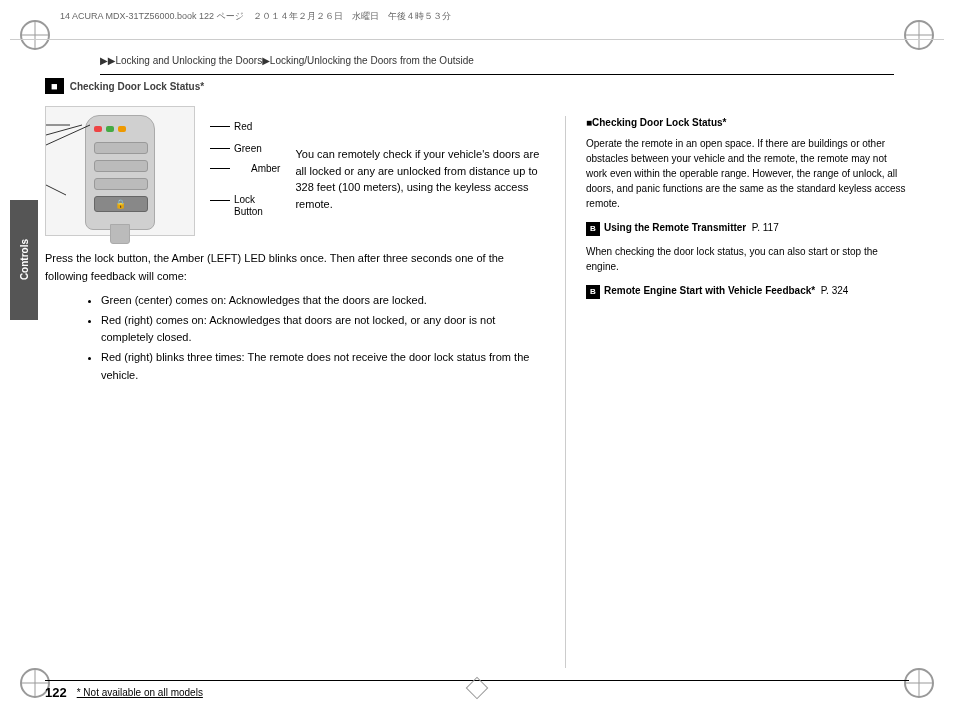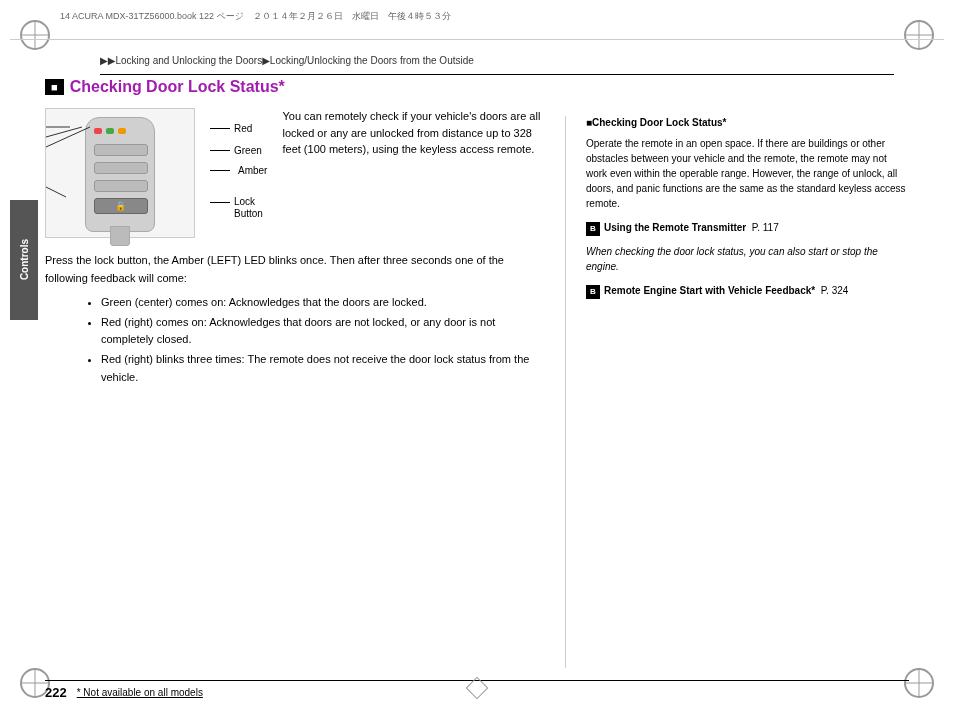--- a/index.html
+++ b/index.html
@@ -132,23 +132,23 @@
     }
     .section-heading-box {
       background: #000;
       color: #fff;
       font-size: 11px;
       font-weight: bold;
       padding: 2px 6px;
       margin-right: 6px;
     }
     .section-heading-title {
-      font-size: 16px;
-      font-weight: bold;
-      color: #a21caf;
+      font-size: 10px;
+      font-weight: bold;
+      color: #404040;
     }
 
     
     .key-diagram {
       display: flex;
       gap: 15px;
       margin-bottom: 14px;
     }
     .key-image {
       width: 150px;
@@ -157,20 +157,21 @@
       background: #f5f5f5;
       position: relative;
       flex-shrink: 0;
     }
 
     
     .key-description {
       font-size: 11px;
       line-height: 1.5;
       flex: 1;
+      margin-top: 40px;
     }
 
     
     .body-text {
       font-size: 11px;
       line-height: 1.6;
       color: #000;
       margin-bottom: 7px;
     }
 
@@ -323,21 +324,21 @@
 
       <div style="display:flex; flex-direction:column; padding-top:12px; gap:2px; font-size:10px;">
         <div style="display:flex; align-items:center; height:16px; gap:4px;">
           <div style="width:20px; height:1px; background:#000;"></div>
           <span>Red</span>
         </div>
         <div style="display:flex; align-items:center; height:16px; gap:4px; margin-top:4px;">
           <div style="width:20px; height:1px; background:#000;"></div>
           <span>Green</span>
         </div>
-        <div style="display:flex; align-items:center; height:16px; gap:8px; margin-top:2px;">
+        <div style="display:flex; align-items:center; height:16px; gap:21px; margin-top:2px;">
           <div style="width:20px; height:1px; background:#000;"></div>
           <span>Amber</span>
         </div>
         <div style="display:flex; align-items:flex-start; height:28px; gap:4px; margin-top:16px;">
           <div style="width:20px; height:1px; background:#000; margin-top:6px;"></div>
           <span style="line-height:1.2;">Lock<br>Button</span>
         </div>
       </div>
 
       <div class="key-description">You can remotely check if your vehicle's doors are all locked or any are unlocked from distance up to 328 feet (100 meters), using the keyless access remote.</div>
@@ -362,34 +363,34 @@
     <div class="ref-link">
       <div class="ref-icon">
         <span>B</span>
       </div>
       <div class="ref-text">
         <strong>Using the Remote Transmitter</strong>
         &nbsp;<span>P. 117</span>
       </div>
     </div>
 
-    <p class="right-body" style="margin-top:8px;font-style:italic;">When checking the door lock status, you can also start or stop the engine.</p>
+    <p class="right-body" style="margin-top:8px;">When checking the door lock status, you can also start or stop the engine.</p>
 
     <div class="ref-link">
       <div class="ref-icon">
         <span>B</span>
       </div>
       <div class="ref-text">
         <strong>Remote Engine Start with Vehicle Feedback*</strong>
         &nbsp;<span>P. 324</span>
       </div>
     </div>
 
   </div>
 
 </div>
 
 <div class="footer">
-  <span class="page-number">222</span>
+  <span class="page-number">122</span>
   <span class="footer-note">* Not available on all models</span>
 </div>
 
 <div class="bottom-center-mark"></div>
 
 </body></html>

